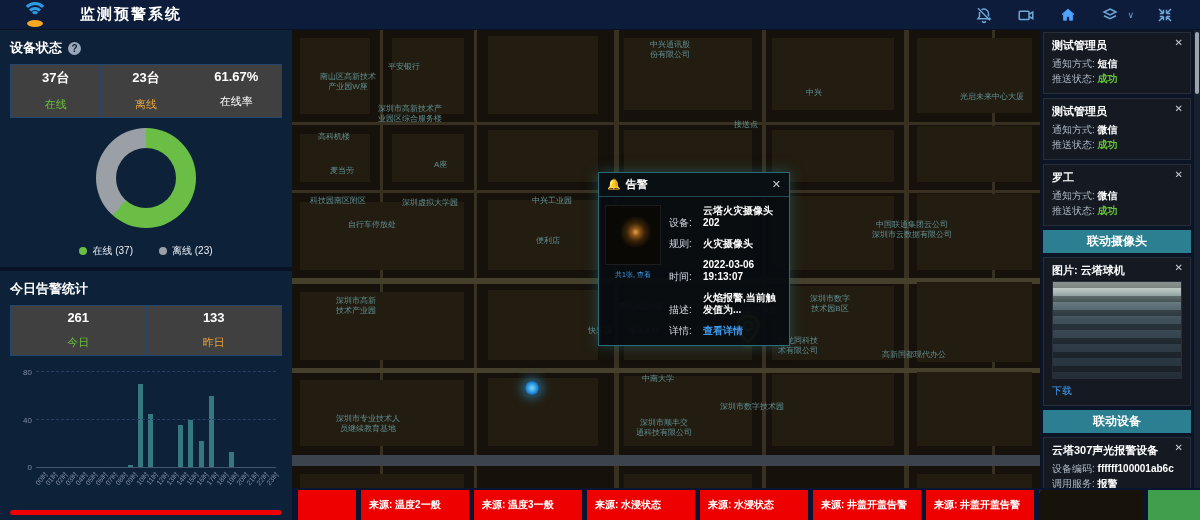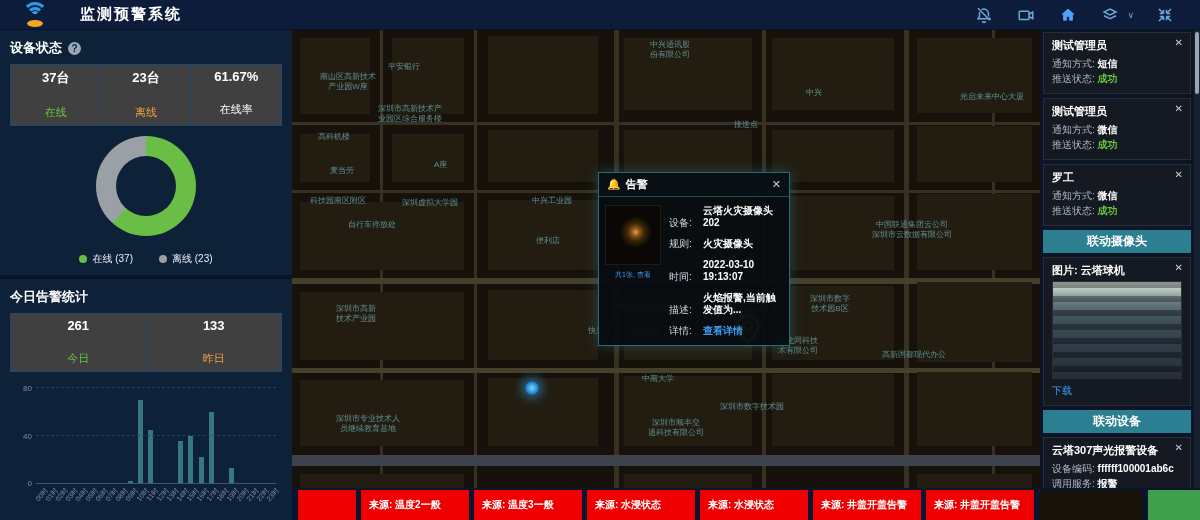--- a/index.html
+++ b/index.html
@@ -24,21 +24,21 @@
   
   .left-panel { position:absolute; left:0; top:30px; width:292px; height:490px; background:#0d2138; z-index:20; }
   .divider { height:4px; background:#081326; margin:4px 0 0 0; }
   .sec { padding:6px 10px 0 10px; }
   .sec-title { font-size:13px; font-weight:bold; color:#ffffff; display:flex; align-items:center; gap:6px; padding:3px 0 4px 0; }
   .help { width:13px; height:13px; border-radius:50%; background:#9aa7b8; color:#0d2138; font-size:10px; font-weight:bold; display:flex; align-items:center; justify-content:center; cursor:pointer; }
   .stat-table { display:flex; border:1px solid #24456e; margin-top:3px; background:#404040; }
   .stat-cell { flex:1; text-align:center; padding:4px 0 5px 0; border-right:1px solid #24456e; }
   .stat-cell:last-child { border-right:none; }
   .stat-val { font-size:13px; font-weight:bold; color:#ffffff; }
-  .stat-lab { font-size:11px; margin-top:18px; }
+  .stat-lab { font-size:11px; margin-top:10px; }
   .lab-green { color:#67c23a; } .lab-orange { color:#e6a23c; } .lab-white { color:#ffffff; }
 
   .donut-wrap { display:flex; flex-direction:column; align-items:center; margin-top:10px; }
   .donut { width:100px; height:100px; border-radius:50%; position:relative; }
   .donut::after { content:""; position:absolute; left:20px; top:20px; width:60px; height:60px; border-radius:50%; background:#0d2138; }
   .donut-legend { display:flex; gap:26px; margin-top:16px; }
   .leg-item { display:flex; align-items:center; gap:5px; font-size:10px; color:#e8eef6; }
   .dot { width:8px; height:8px; border-radius:50%; }
 
   
@@ -383,37 +383,37 @@
         <div class="map-label" style="left: 26px; top: 102px;">高科机楼</div>
         <div class="map-label" style="left: 130px; top: 130px; margin-left: 12px;">A座</div>
         <div class="map-label" style="left: 38px; top: 136px;">麦当劳</div>
         <div class="map-label" style="left: 18px; top: 166px;">科技园南区附区</div>
         <div class="map-label" style="left: 110px; top: 168px;">深圳虚拟大学园</div>
         <div class="map-label" style="left: 240px; top: 166px;">中兴工业园</div>
         <div class="map-label" style="left: 580px; top: 190px;">中国联通集团云公司
 深圳市云数据有限公司</div>
         <div class="map-label" style="left: 56px; top: 190px;">自行车停放处</div>
         <div class="map-label" style="left: 244px; top: 206px;">便利店</div>
-        <div class="map-label" style="left: 44px; top: 266px; margin-top: 8px;">深圳市高新
+        <div class="map-label" style="left: 44px; top: 266px;">深圳市高新
 技术产业园</div>
         <div class="map-label" style="left: 518px; top: 264px;">深圳市数字
 技术园B区</div>
         <div class="map-label" style="left: 326px; top: 272px;">腾讯大厦2期</div>
         <div class="map-label" style="left: 438px; top: 266px;">深圳国家工
 程实验室大楼</div>
         <div class="map-label" style="left: 296px; top: 296px;">快乐园</div>
         <div class="map-label" style="left: 336px; top: 296px;">腾讯大楼</div>
         <div class="map-label" style="left: 486px; top: 306px;">西龙同科技
 术有限公司</div>
         <div class="map-label" style="left: 590px; top: 320px;">高新国都现代办公</div>
         <div class="map-label" style="left: 350px; top: 344px;">中南大学</div>
         <div class="map-label" style="left: 428px; top: 372px;">深圳市数字技术园</div>
         <div class="map-label" style="left: 44px; top: 384px;">深圳市专业技术人
 员继续教育基地</div>
-        <div class="map-label" style="left: 356px; top: 388px;">深圳市顺丰交
+        <div class="map-label" style="left: 344px; top: 388px;">深圳市顺丰交
 通科技有限公司</div>
       </div>
     <div class="blue-dot" style="left:233px; top:351px;"></div>
     <svg class="pin" style="left:443px; top:284px;" width="26" height="30" viewBox="0 0 26 30">
       <path d="M13 2 C7.2 2 3 6.5 3 12 c0 7 10 16 10 16 s10 -9 10 -16 C23 6.5 18.8 2 13 2 Z" fill="rgba(10,14,6,.6)" stroke="#a8e63c" stroke-width="2.4"></path>
       <circle cx="13" cy="12" r="4" fill="none" stroke="#a8e63c" stroke-width="2.4"></circle>
     </svg>
 
     <div class="popup">
       <div class="popup-head">
@@ -430,21 +430,21 @@
             <div class="pf-row">
               <span class="pf-label">设备:</span>
               <span class="pf-value">云塔火灾摄像头202</span>
             </div>
             <div class="pf-row">
               <span class="pf-label">规则:</span>
               <span class="pf-value">火灾摄像头</span>
             </div>
             <div class="pf-row">
               <span class="pf-label">时间:</span>
-              <span class="pf-value">2022-03-10 19:13:07</span>
+              <span class="pf-value">2022-03-06 19:13:07</span>
             </div>
             <div class="pf-row">
               <span class="pf-label">描述:</span>
               <span class="pf-value">火焰报警,当前触发值为...</span>
             </div>
             <div class="pf-row">
               <span class="pf-label">详情:</span>
               <span class="pf-value pf-link">查看详情</span>
             </div>
           </div>

